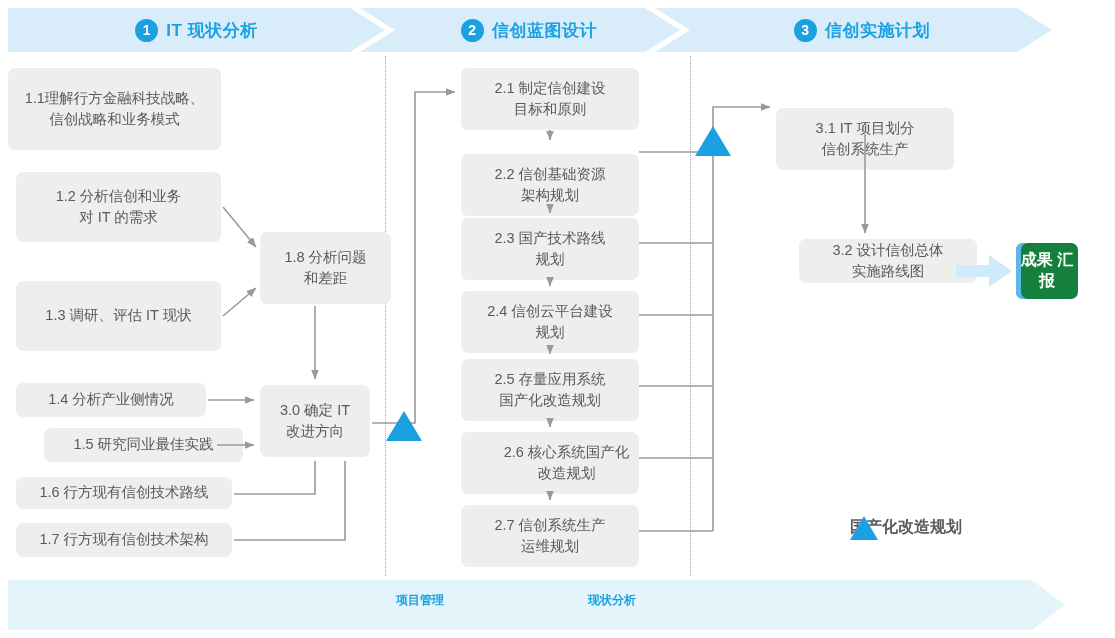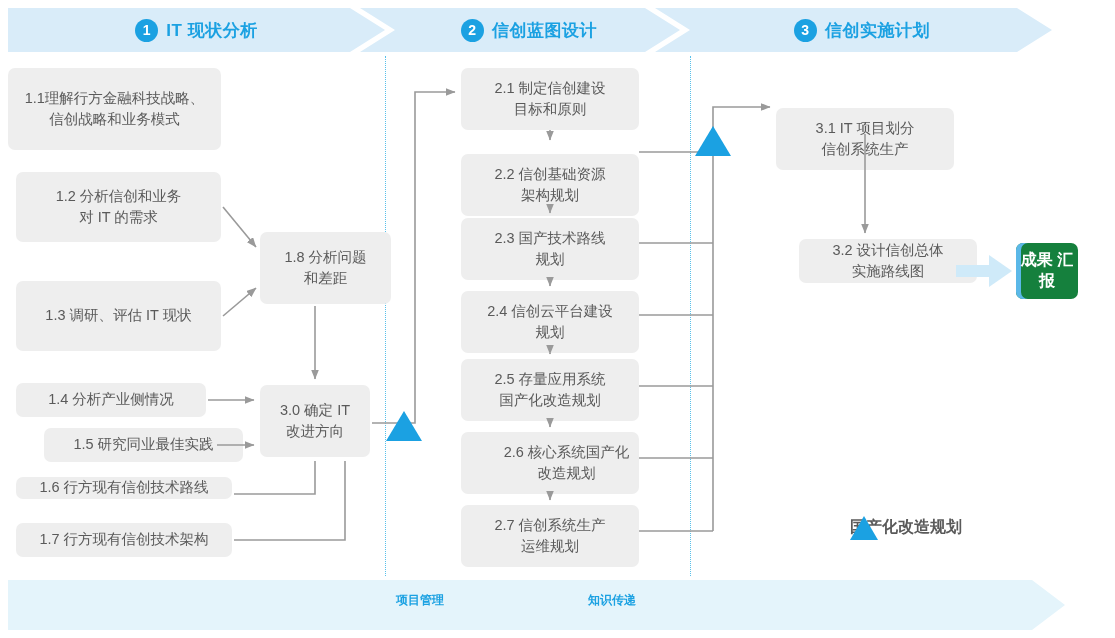--- a/index.html
+++ b/index.html
@@ -146,21 +146,21 @@
   </div>
 
   <div class="node" style="left:16px;top:383px;width:190px;height:34px;justify-content:center;">
     <span>1.4 分析产业侧情况</span>
   </div>
 
   <div class="node" style="left:16px;top:428px;width:199px;height:34px;margin-left:28px;">
     <span>1.5 研究同业最佳实践</span>
   </div>
 
-  <div class="node" style="left:16px;top:477px;width:216px;height:22px;justify-content:center;">
+  <div class="node" style="left:16px;top:477px;width:216px;height:32px;justify-content:center;">
     <span>1.6 行方现有信创技术路线</span>
   </div>
 
   <div class="node" style="left:16px;top:523px;width:216px;height:34px;">
     <span>1.7 行方现有信创技术架构</span>
   </div>
 
   <div class="node" style="left:260px;top:232px;width:131px;height:72px;">
     <div>
       <span>1.8 分析问题</span>
@@ -304,16 +304,16 @@
   <div id="legend" style="left:850px;top:517px;">
     <div class="tri small"></div>
     <span class="legend-text">国产化改造规划</span>
   </div>
 
   <div id="footer-band">
     <svg width="1115" height="54" viewBox="0 0 1115 54">
       <path d="M 8 2 L 1032 2 L 1065 27 L 1032 52 L 8 52 Z" fill="#e4f4fb"></path>
     </svg>
     <span class="footer-label" style="left:396px;top:14px;">项目管理</span>
-    <span class="footer-label" style="left:588px;top:14px;">知识传递</span>
+    <span class="footer-label" style="left:588px;top:14px;">现状分析</span>
   </div>
 
 </div>
 
 </body></html>

